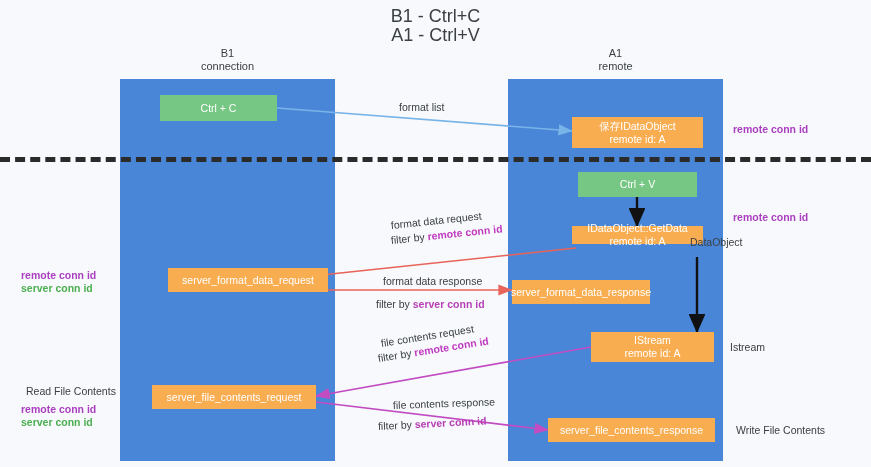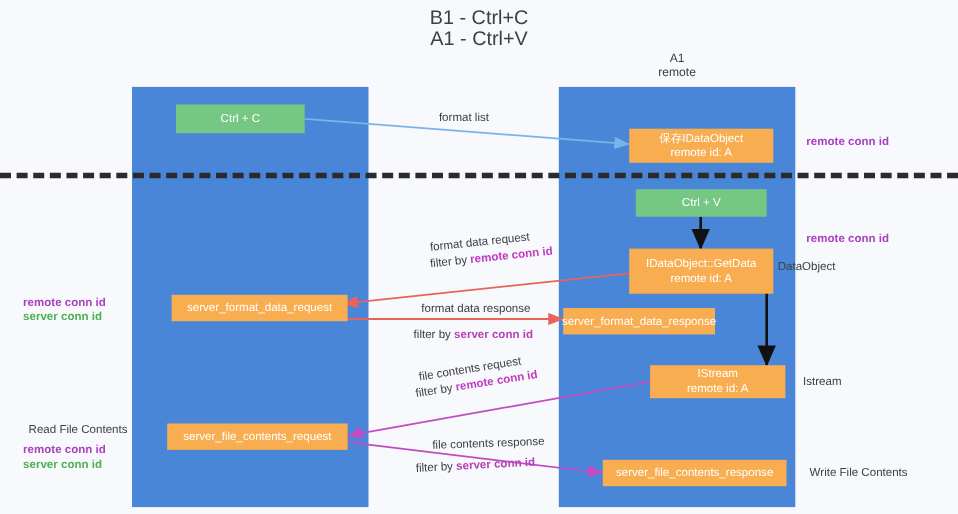--- a/index.html
+++ b/index.html
@@ -102,20 +102,24 @@
 </head>
 <body>
 
 <div id="canvas">
 
   <div class="title">
     <div>B1 - Ctrl+C</div>
     <div>A1 - Ctrl+V</div>
   </div>
 
+  <div class="lane-head lane-head-b1">
+    <div>B1</div>
+    <div>connection</div>
+  </div>
   <div class="lane-head lane-head-a1">
     <div>A1</div>
     <div>remote</div>
   </div>
 
   <div class="lane lane-b1"></div>
   <div class="lane lane-a1"></div>
 
   <svg class="svg-layer svg-arrows" viewBox="0 0 871 467">
     <defs>
@@ -154,26 +158,26 @@
 
   <div class="node orange" style="left:572px;top:117px;width:131px;height:31px;">
     <div>保存IDataObject</div>
     <div class="l2">remote id: A</div>
   </div>
 
   <div class="node green" style="left:578px;top:172px;width:119px;height:25px;">
     <div>Ctrl + V</div>
   </div>
 
-  <div class="node orange" style="left:572px;top:226px;width:131px;height:41px;">
+  <div class="node orange" style="left:572px;top:226px;width:131px;height:18px;">
     <div>IDataObject::GetData</div>
     <div class="l2">remote id: A</div>
   </div>
 
-  <div class="node orange" style="left:156px;top:268px;width:160px;height:24px;">
+  <div class="node orange" style="left:168px;top:268px;width:160px;height:24px;">
     <div>server_format_data_request</div>
   </div>
 
   <div class="node orange" style="left:512px;top:280px;width:138px;height:24px;">
     <div>server_format_data_response</div>
   </div>
 
   <div class="node orange" style="left:591px;top:332px;width:123px;height:30px;">
     <div>IStream</div>
     <div class="l2">remote id: A</div>
@@ -206,21 +210,21 @@
     <span>filter by </span><span class="purple">remote conn id</span>
   </div>
 
   <div class="alabel" style="left:393px;top:399px;transform:rotate(-2deg);transform-origin:left center;">file contents response</div>
   <div class="alabel" style="left:378px;top:420px;transform:rotate(-3deg);transform-origin:left center;">
     <span>filter by </span><span class="magenta">server conn id</span>
   </div>
 
   <div class="ann bold c-purple" style="left:733px;top:123px;">remote conn id</div>
   <div class="ann bold c-purple" style="left:733px;top:211px;">remote conn id</div>
-  <div class="ann c-dark" style="left:707px;top:236px;">DataObject</div>
+  <div class="ann c-dark" style="left:690px;top:236px;">DataObject</div>
   <div class="ann c-dark" style="left:730px;top:341px;">Istream</div>
   <div class="ann c-dark" style="left:736px;top:424px;">Write File Contents</div>
 
   <div class="ann bold c-purple" style="left:21px;top:269px;">remote conn id</div>
   <div class="ann bold c-green" style="left:21px;top:282px;">server conn id</div>
 
   <div class="ann c-dark" style="left:26px;top:385px;">Read File Contents</div>
   <div class="ann bold c-purple" style="left:21px;top:403px;">remote conn id</div>
   <div class="ann bold c-green" style="left:21px;top:416px;">server conn id</div>
 

